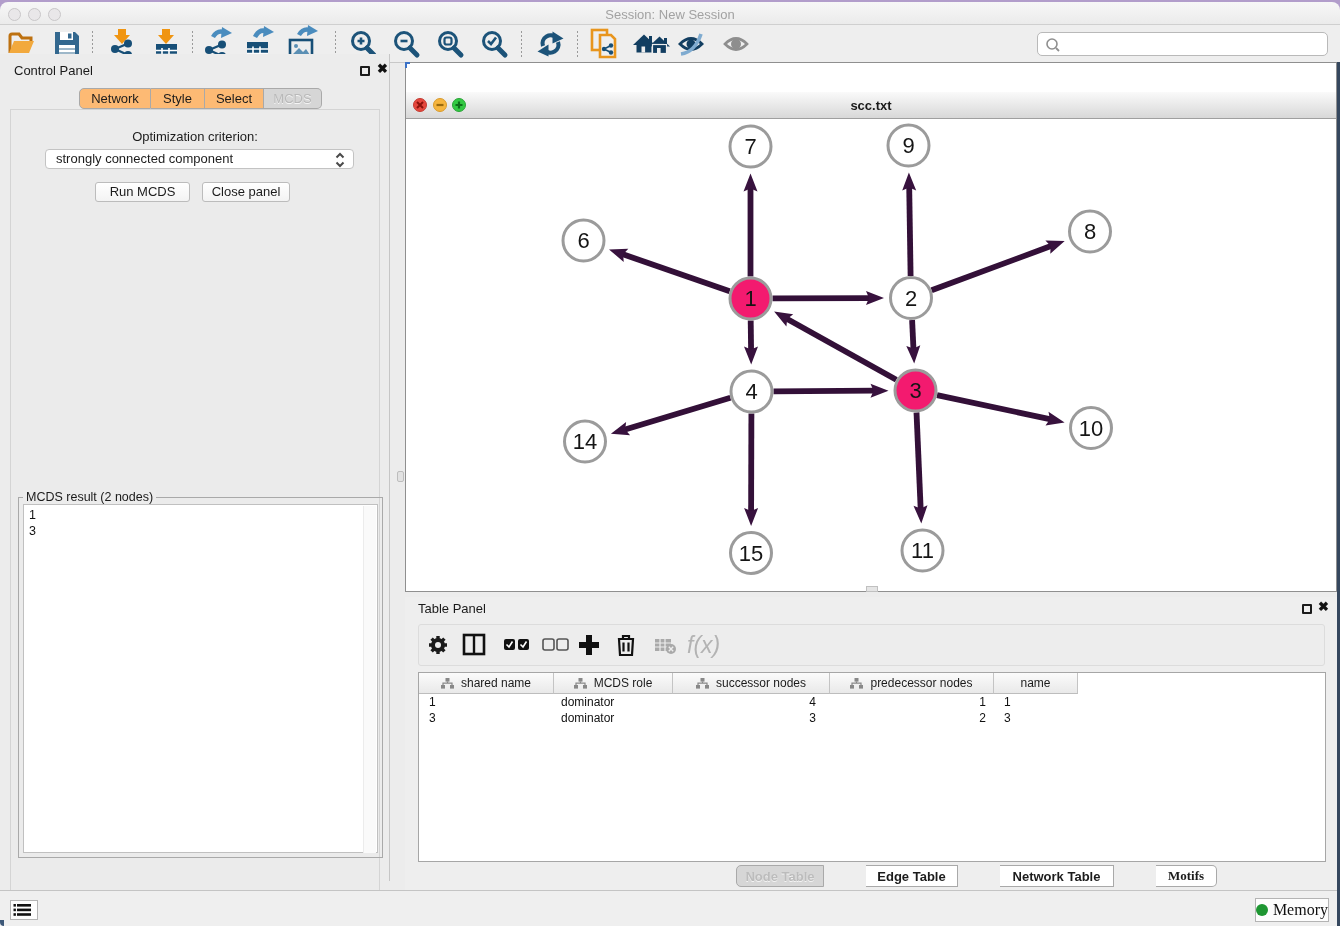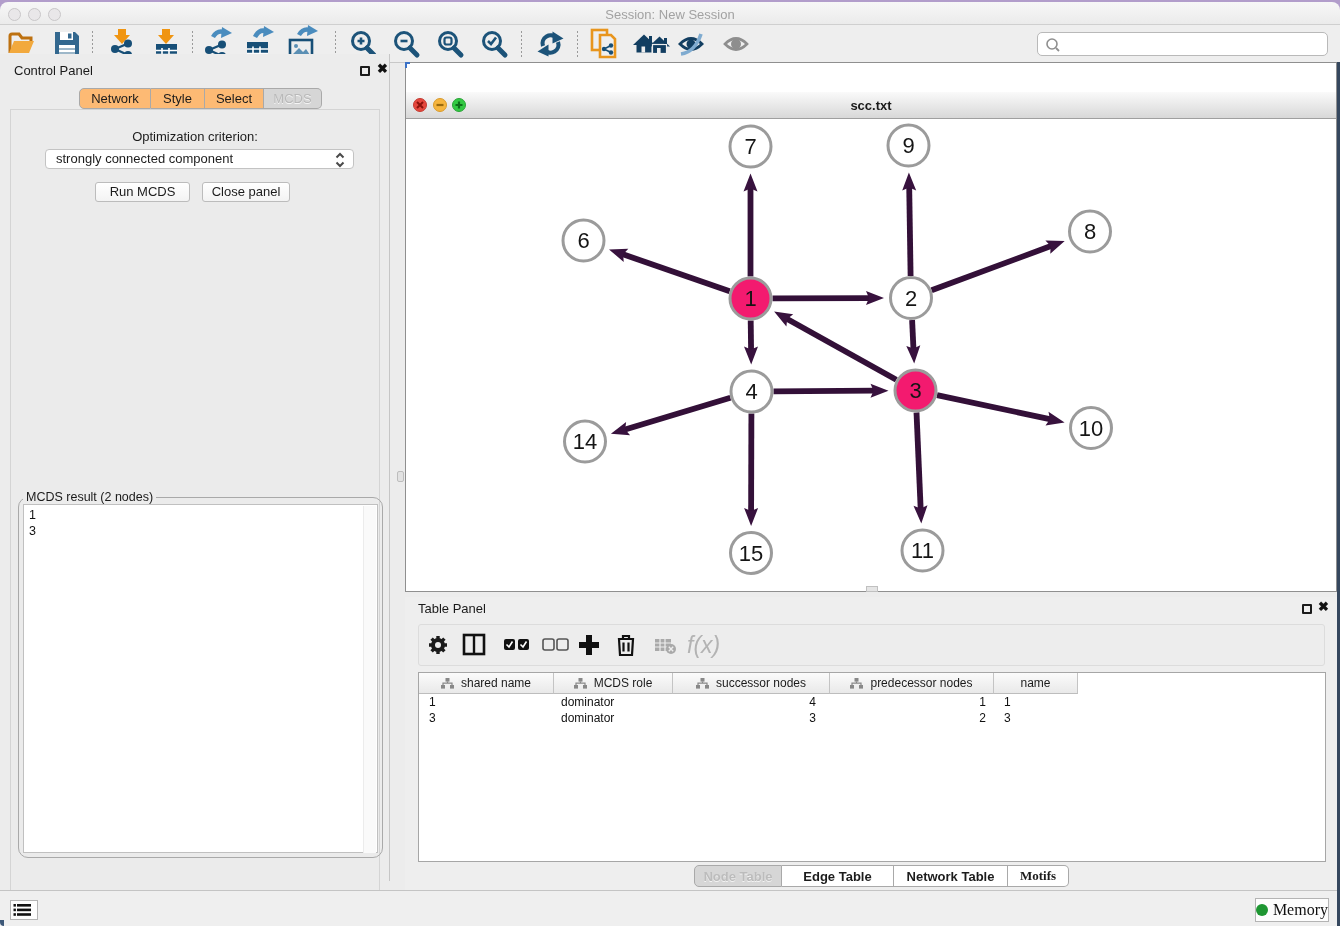--- a/index.html
+++ b/index.html
@@ -34,21 +34,21 @@
   #cpinner { position:absolute; left:10px; top:55px; width:370px; height:822px;
      border:1px solid #d4d4d4; border-bottom:none; background:#ebebeb; }
   #optlabel { position:absolute; left:0; top:75px; width:390px; text-align:center; font-size:13px; color:#1c1c1c; }
   #combo { position:absolute; left:45px; top:95px; width:309px; height:20px; background:#fff;
      border:1px solid #c3c3c3; border-radius:4px; font-size:13px; color:#1c1c1c;
      line-height:18px; padding-left:10px; }
   .btn { position:absolute; top:128px; height:20px; background:linear-gradient(#ffffff,#f3f3f3);
      border:1px solid #bcbcbc; border-radius:3px; font-size:13px; color:#1c1c1c;
      text-align:center; line-height:18px; }
   #fieldset { position:absolute; left:18px; top:443px; width:365px; height:361px;
-     border:1px solid #a9a9a9; border-radius:10px; }
+     border:1px solid #a9a9a9; border-radius:0; }
   #fslegend { position:absolute; left:4px; top:-8px; background:#ececec; padding:0 3px;
      font-size:12.5px; color:#1a1a1a; }
   #fsbox { position:absolute; left:4px; top:6px; width:355px; height:349px; background:#fff;
      border:1px solid #c0c0c0; font-size:12.5px; color:#111; line-height:16px; padding:2px 0 0 5px; }
   #fsscroll { position:absolute; right:1px; top:1px; width:13px; height:347px; background:#fafafa;
      border-left:1px solid #ececec; }
   
   #vdivider { left:391px; top:63px; width:14px; height:827px; background:#ececec; }
   #vgrip { position:absolute; left:6px; top:408px; width:7px; height:11px; background:#e2e2e2;
      border:1px solid #bdbdbd; border-radius:2px; }
@@ -66,21 +66,21 @@
   #tbar { position:absolute; left:13px; top:27px; width:907px; height:42px; background:#ededed;
      border:1px solid #dcdcdc; border-radius:3px; }
   #ttable { position:absolute; left:13px; top:75px; width:908px; height:190px; background:#fff;
      border:1px solid #a6a6a6; }
   .th { position:absolute; top:0; height:21px; background:linear-gradient(#fbfbfb,#e9e9e9);
      border-right:1px solid #c4c4c4; border-bottom:1px solid #bdbdbd; font-size:12px; color:#1b1b1b;
      display:flex; align-items:center; justify-content:center; gap:7px; }
   .td { position:absolute; font-size:12px; color:#111; height:16px; line-height:16px; }
   #btabs { position:absolute; left:289px; top:268px; height:22px; display:flex; font-size:13px; font-weight:bold; }
   #btabs div { border:1px solid #a9a9a9; border-left:none; background:#fff; color:#1c1c1c;
-     display:flex; align-items:center; justify-content:center; }
+     display:flex; align-items:center; justify-content:center;margin-left:42px; }
   #btabs div.sel { background:#d6d6d6; color:#bcbcbc; text-shadow:0 1px 0 #f3f3f3;
      border-radius:5px 0 0 5px; border-left:1px solid #a9a9a9; }
   #btabs div:last-child { border-radius:0 5px 5px 0;font-family:Liberation Serif, serif; }
   
   #statusbar { left:0; top:890px; width:1340px; height:36px; background:#efefef; border-top:1px solid #c4c4c4; }
   #stbtn { position:absolute; left:10px; top:9px; width:28px; height:20px; background:#fdfdfd;
      border:1px solid #b4b4b4; }
   #membtn { position:absolute; left:1255px; top:7px; width:74px; height:24px; background:#fdfdfd;
      border:1px solid #b4b4b4; font-size:16px; color:#111; display:flex; align-items:center;
      justify-content:flex-end; gap:5px;font-family:Liberation Serif, serif; }
@@ -411,21 +411,21 @@
     <div class="td" style="left:411px;top:21px;width:156px;text-align:right">1</div>
     <div class="td" style="left:585px;top:21px">1</div>
     <div class="td" style="left:10px;top:37px">3</div>
     <div class="td" style="left:142px;top:37px">dominator</div>
     <div class="td" style="left:254px;top:37px;width:143px;text-align:right">3</div>
     <div class="td" style="left:411px;top:37px;width:156px;text-align:right">2</div>
     <div class="td" style="left:585px;top:37px">3</div>
   </div>
   <div id="btabs">
     <div class="sel" style="width:88px">Node Table</div>
-    <div style="width:112px">Edge Table</div>
+    <div style="width:92px">Edge Table</div>
     <div style="width:114px">Network Table</div>
     <div style="width:61px">Motifs</div>
   </div>
 </div>
 <div class="abs" id="statusbar">
   <div id="stbtn"><svg width="26" height="18" viewBox="0 0 26 18">
         <g fill="#111">
           <rect x="6" y="3" width="14" height="2.6"></rect>
           <rect x="6" y="7.6" width="14" height="2.6"></rect>
           <rect x="6" y="12.2" width="14" height="2.6"></rect>

